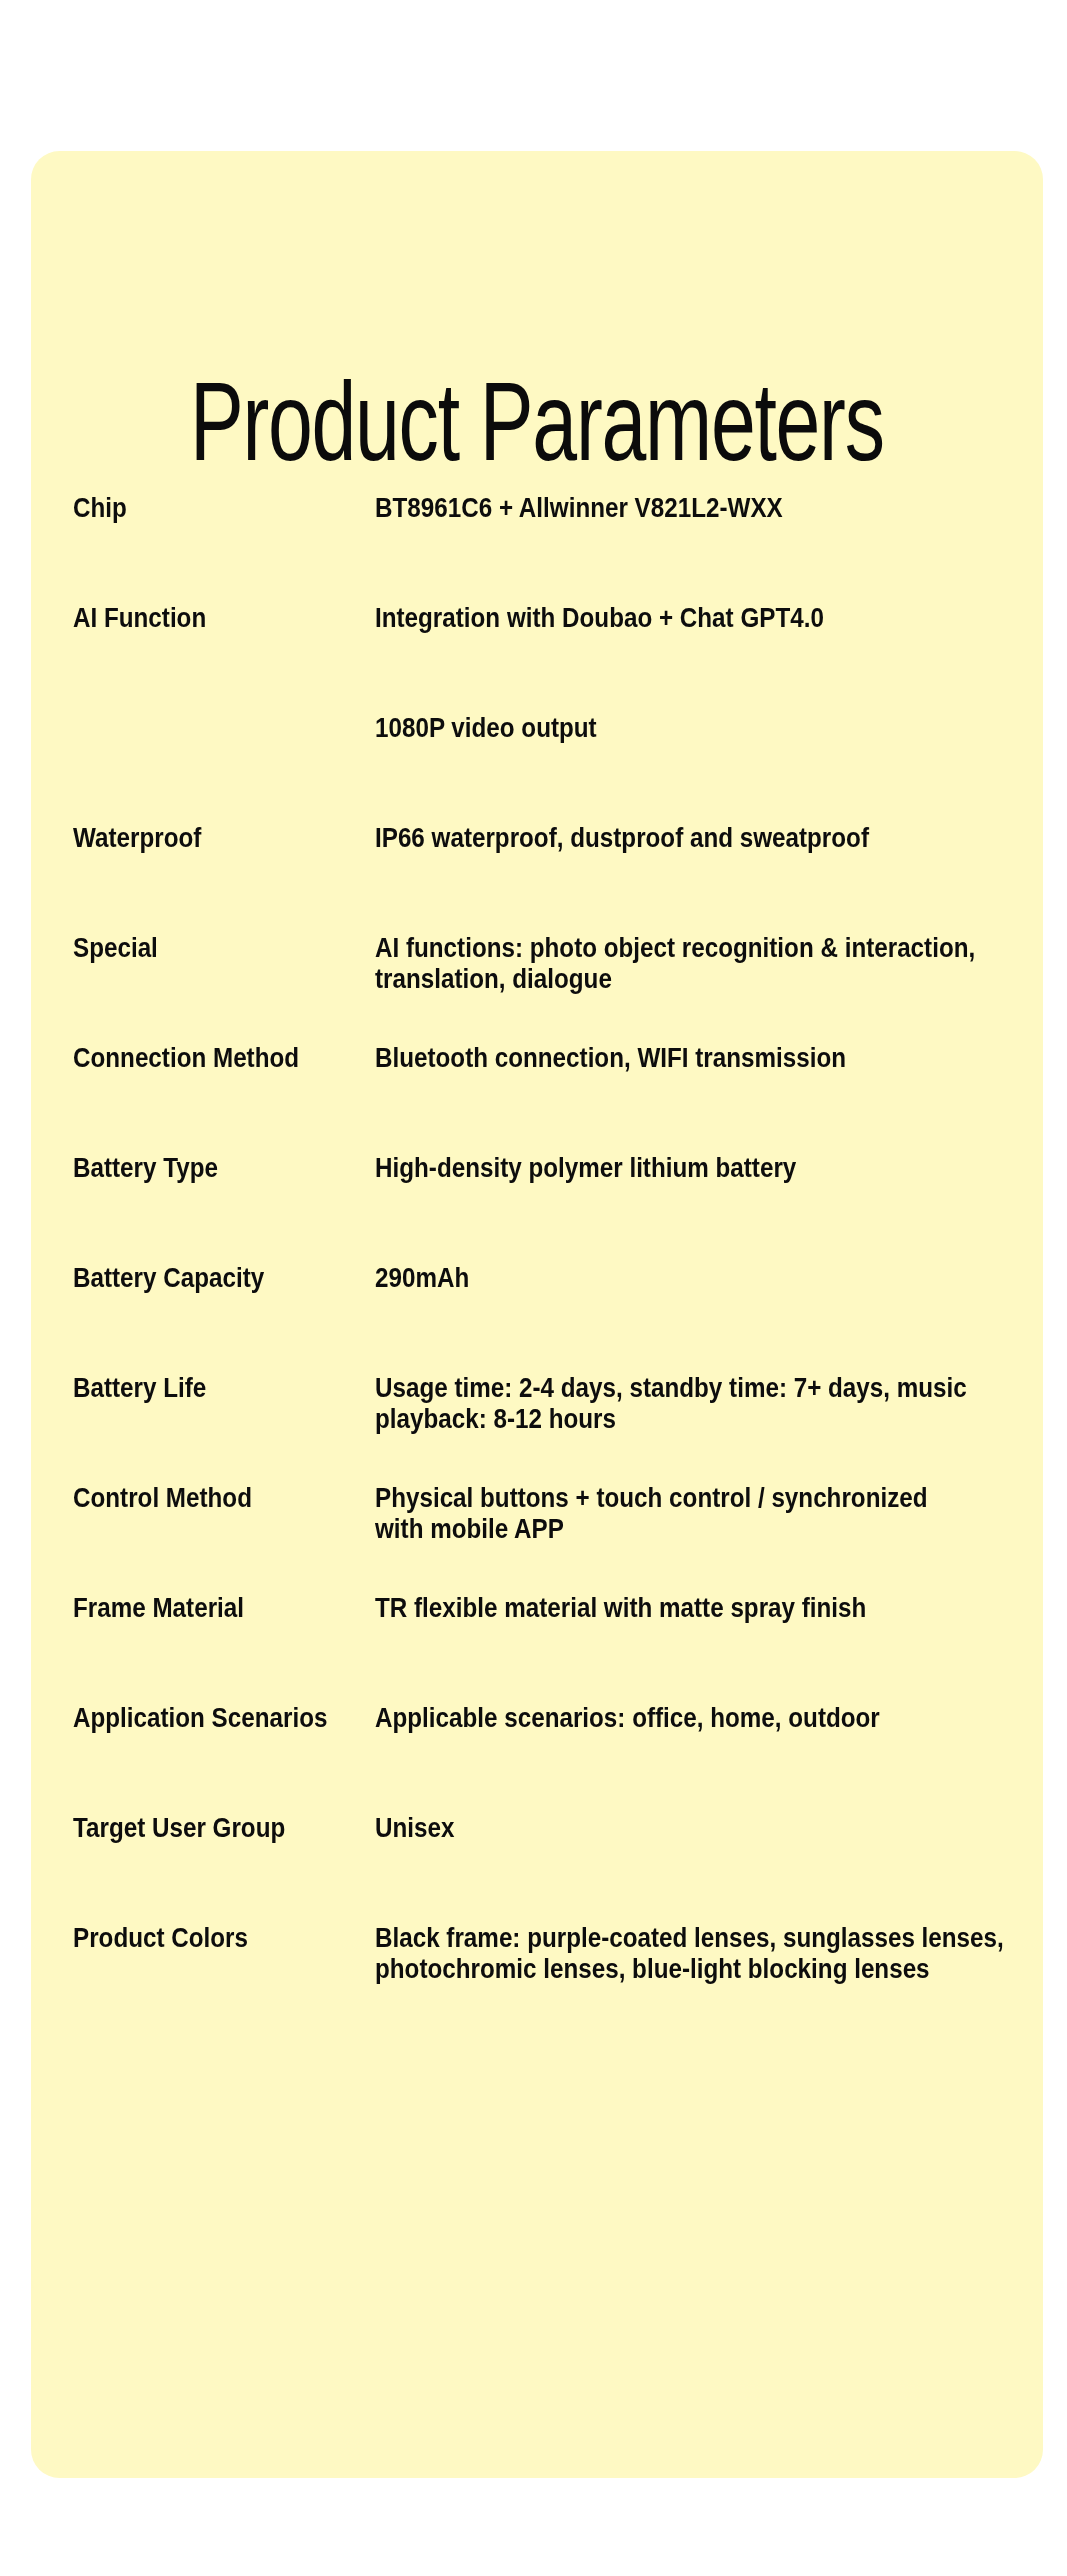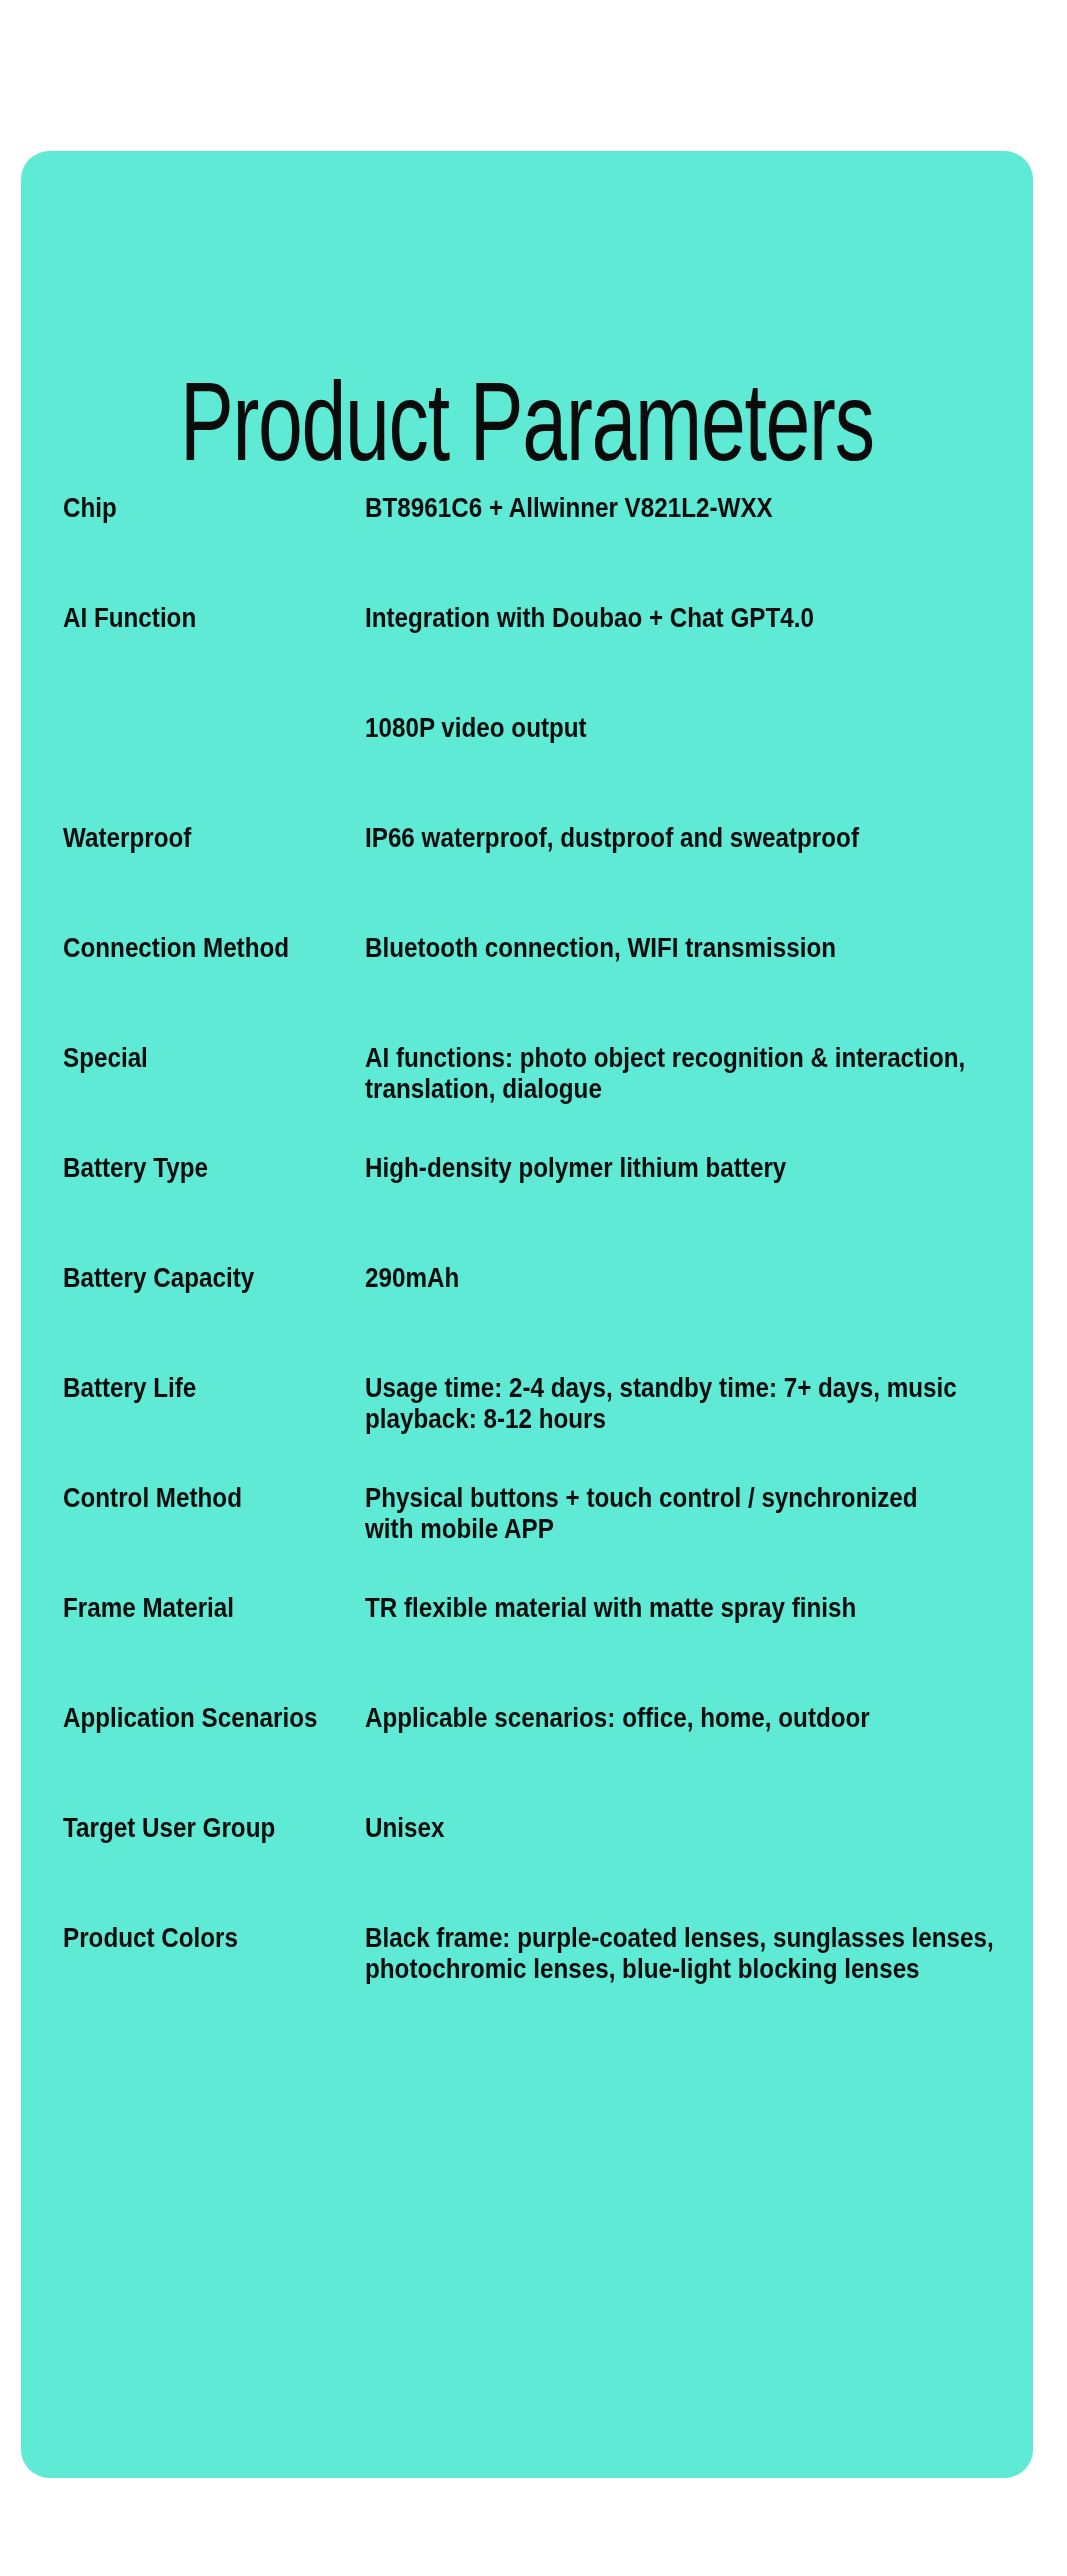--- a/index.html
+++ b/index.html
@@ -10,25 +10,25 @@
   }
   .page {
     position: relative;
     width: 1067px;
     height: 2576px;
     background: #ffffff;
     overflow: hidden;
   }
   .card {
     position: absolute;
-    left: 21px;
+    left: 31px;
     top: 151px;
     width: 1012px;
     height: 2327px;
-    background: #5eead4;
+    background: #fef9c3;
     border-radius: 28.5px;
   }
   .title {
     position: absolute;
     top: 140px;
     left: 0;
     width: 100%;
     text-align: center;
     font-size: 112px;
     line-height: 112px;
@@ -93,27 +93,27 @@
       </div>
         <div class="spec-row">
         <div class="spec-label"></div>
         <div class="spec-value">1080P video output</div>
       </div>
         <div class="spec-row">
         <div class="spec-label">Waterproof</div>
         <div class="spec-value">IP66 waterproof, dustproof and sweatproof</div>
       </div>
         <div class="spec-row">
-        <div class="spec-label">Connection Method</div>
-        <div class="spec-value">Bluetooth connection, WIFI transmission</div>
-      </div>
-        <div class="spec-row">
         <div class="spec-label">Special</div>
         <div class="spec-value">AI functions: photo object recognition &amp; interaction,
 translation, dialogue</div>
+      </div>
+        <div class="spec-row">
+        <div class="spec-label">Connection Method</div>
+        <div class="spec-value">Bluetooth connection, WIFI transmission</div>
       </div>
         <div class="spec-row">
         <div class="spec-label">Battery Type</div>
         <div class="spec-value">High-density polymer lithium battery</div>
       </div>
         <div class="spec-row">
         <div class="spec-label">Battery Capacity</div>
         <div class="spec-value">290mAh</div>
       </div>
         <div class="spec-row">

